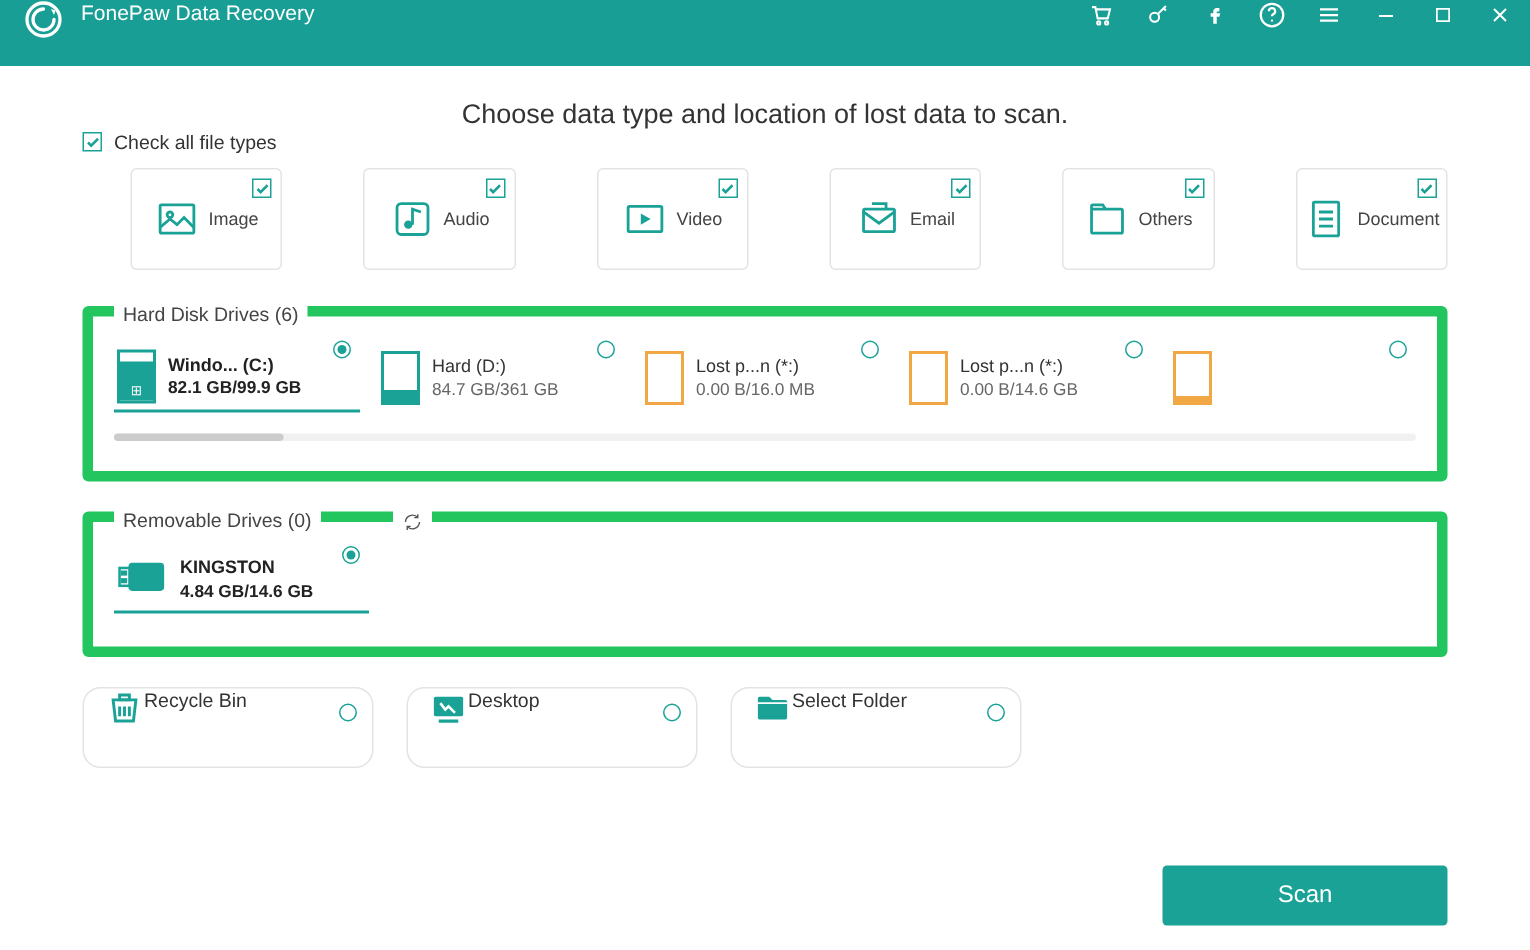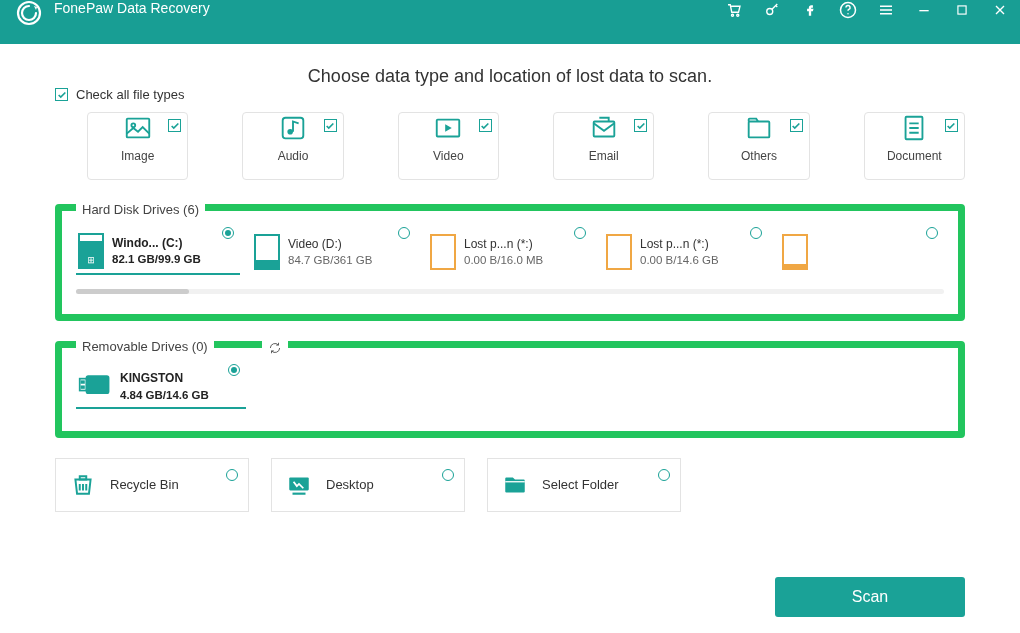--- a/index.html
+++ b/index.html
@@ -16,21 +16,21 @@
 
 .content { padding:22px 55px 0 55px; }
 .heading { text-align:center; font-size:18px; color:#333; }
 
 .check-all { display:flex; align-items:center; gap:8px; font-size:13px; color:#333; margin-bottom:10px;}
 .chk { width:13px; height:13px; border:1.5px solid #1aa297; display:inline-flex; align-items:center; justify-content:center; background:#fff;}
 .chk svg { width:10px; height:10px; }
 
 .types { display:flex; gap:22px; margin-bottom:24px;}
 .type-card { position:relative; flex:1; border:1px solid #e3e3e3; border-radius:4px; height:68px;
-  display:flex; flex-direction:column; align-items:center; justify-content:flex-start; gap:6px; cursor:pointer;margin-left:32px;}
+  display:flex; flex-direction:row; align-items:center; justify-content:center; gap:6px; cursor:pointer;margin-left:32px;}
 .type-card .tchk { position:absolute; top:6px; right:6px;}
 .type-card .ticon { width:30px; height:30px; color:#1aa297; }
 .type-card .tlabel { font-size:12px; color:#444; }
 
 .section-frame { border:7px solid #22c55e; border-radius:4px; padding:18px 14px 20px 14px; margin-bottom:20px; position:relative;}
 .section-title { position:absolute; top:-9px; left:14px; background:#fff; padding:0 6px; font-size:13px; color:#444;}
 .refresh-ic { position:absolute; top:-10px; left:200px; background:#fff; padding:0 6px; width:26px; height:20px; display:flex;align-items:center;justify-content:center;}
 
 .drives { display:flex; gap:12px; flex-wrap:nowrap; }
 .drive { flex:1; min-width:155px; display:flex; align-items:center; gap:8px; position:relative; padding:4px 2px;}
@@ -46,22 +46,22 @@
 .drive.sel .dtext .dname, .drive.sel .dtext .dsize { font-weight:bold; color:#222;}
 .radio { position:absolute; top:-2px; right:6px; width:12px; height:12px; border:1.5px solid #1aa297; border-radius:50%; background:#fff;}
 .radio.on::after { content:''; position:absolute; inset:2px; background:#1aa297; border-radius:50%;}
 
 .hscroll { height:5px; background:#f1f1f1; margin-top:14px; border-radius:3px; position:relative;}
 .hscroll::before { content:''; position:absolute; left:0; top:0; height:100%; width:13%; background:#ccc; border-radius:3px;}
 
 .usb-icon { width:34px; height:30px; flex-shrink:0;}
 
 .locations { display:flex; gap:22px; margin-bottom:16px;}
-.loc-card { flex:0 0 194px; border:1px solid #e3e3e3; border-radius:0; height:54px;
-  display:flex; align-items:center; gap:14px; padding:0 14px; position:relative; cursor:pointer;}
+.loc-card { flex:0 0 194px; border:1px solid #e3e3e3; border-radius:12px; height:54px;
+  display:flex; align-items:flex-start; padding:0 14px; position:relative; cursor:pointer;}
 .loc-card .lic { width:26px; height:26px; color:#1aa297;}
 .loc-card .llabel { font-size:13px; color:#333;}
 .loc-card .radio { top:10px; right:10px;}
 
 .scan-btn { position:absolute; right:55px; bottom:16px; width:190px; height:40px; background:#1aa297; color:#fff;
   border:none; border-radius:3px; font-size:16px; cursor:pointer;}
 
 </style>
 </head>
 <body>
@@ -228,21 +228,21 @@
             <span class="dsize">82.1 GB/99.9 GB</span>
      </span>
    </div>
         <div class="drive ">
      <span class="radio "></span>
      <span class="dicon ">
        <span class="fill" style="height:24%"></span>
 
      </span>
      <span class="dtext">
-       <span class="dname">Video (D:)</span>
+       <span class="dname">Hard (D:)</span>
             <span class="dsize">84.7 GB/361 GB</span>
      </span>
    </div>
         <div class="drive ">
      <span class="radio "></span>
      <span class="dicon orange">
        <span class="fill" style="height:0%"></span>
 
      </span>
      <span class="dtext">

